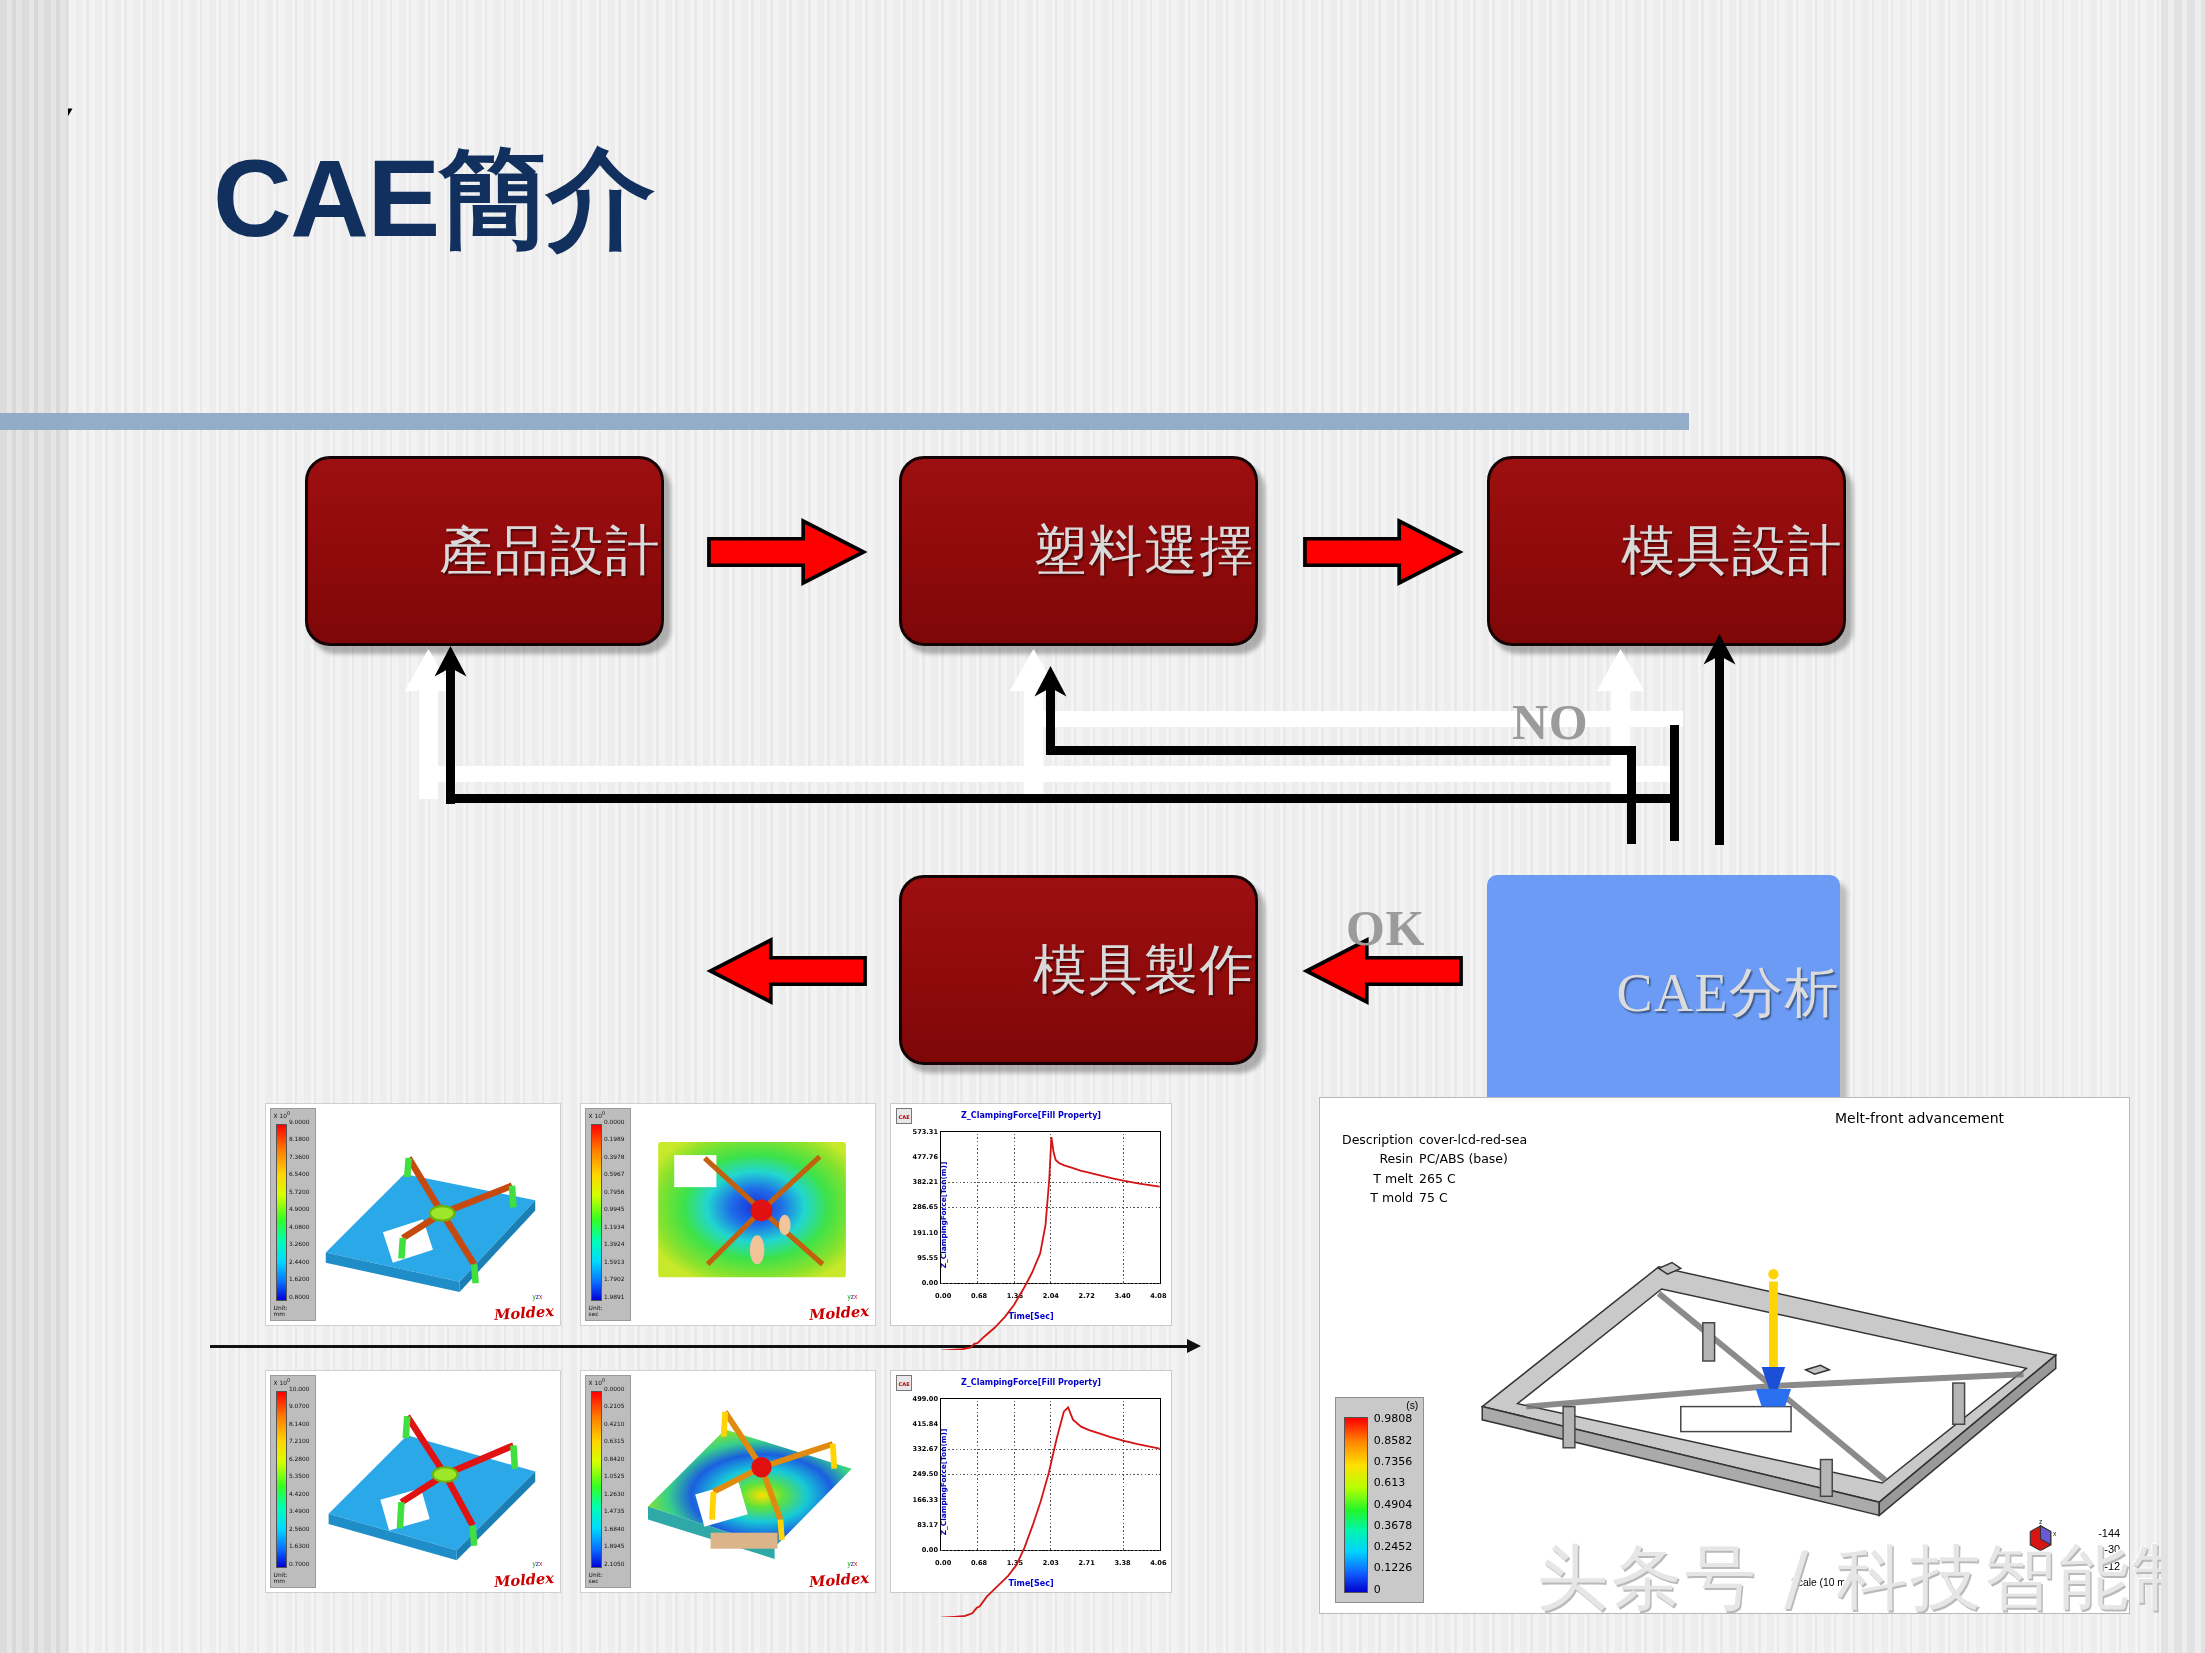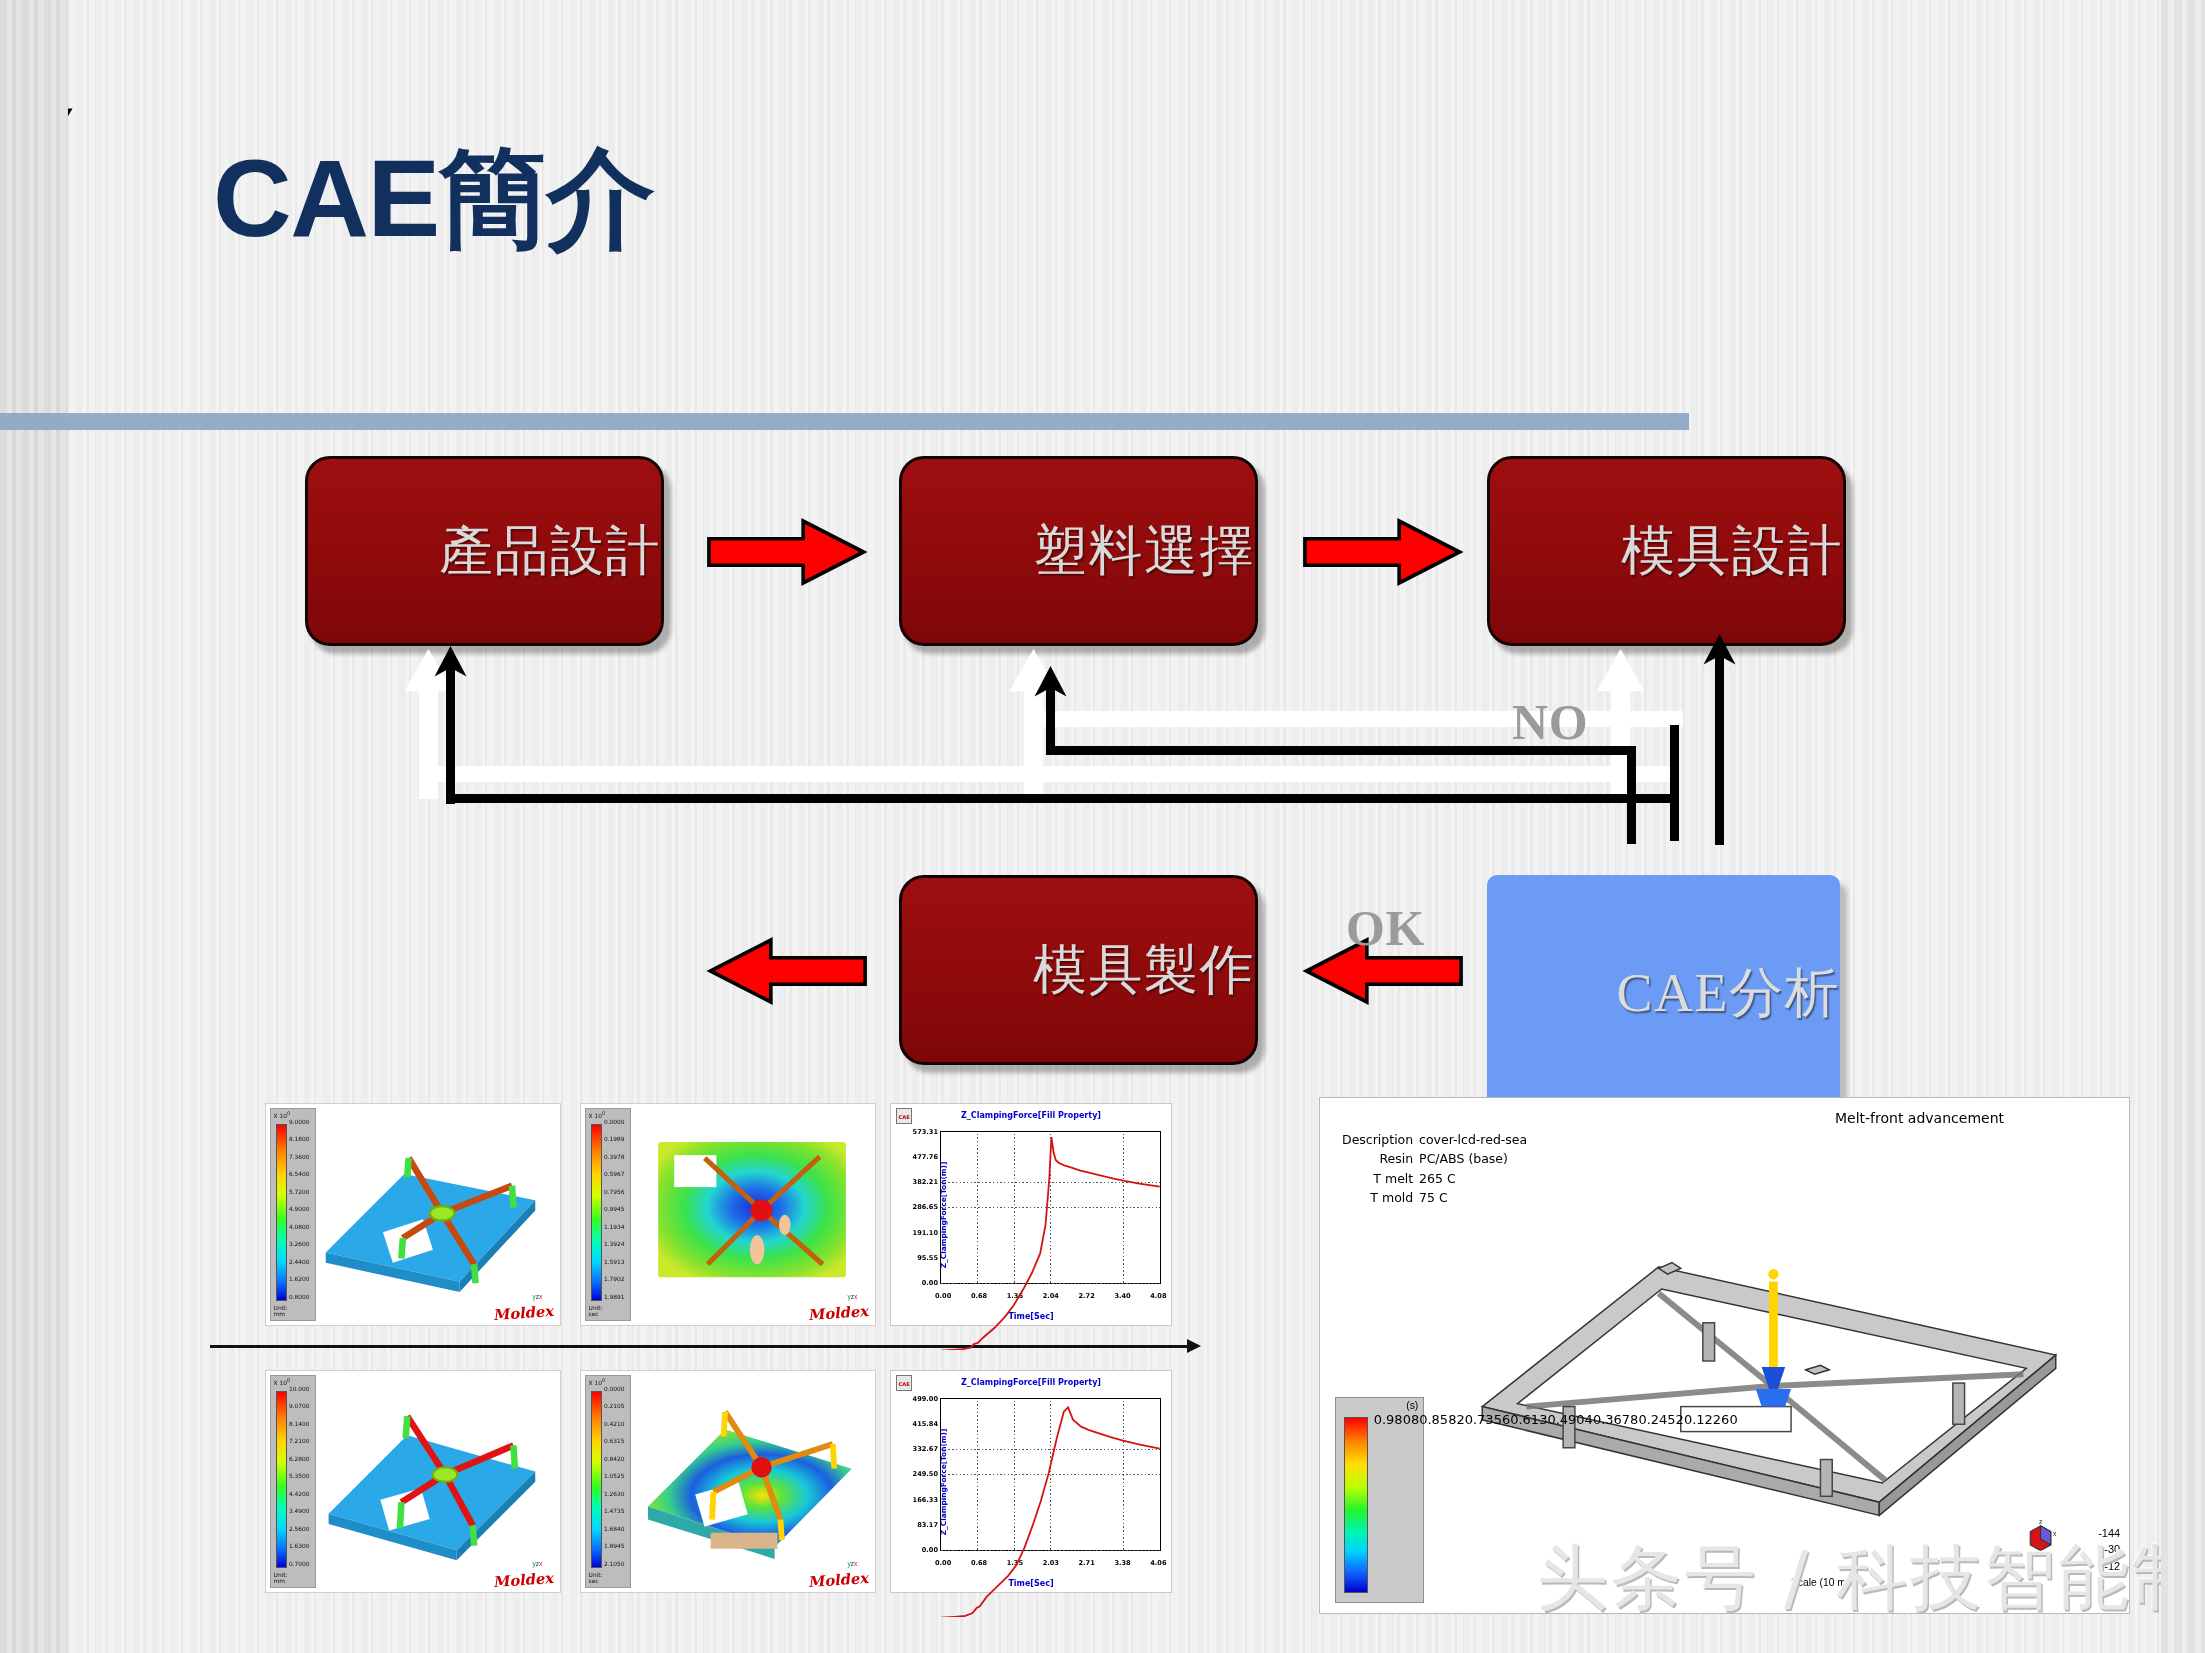--- a/index.html
+++ b/index.html
@@ -206,22 +206,22 @@
   }
   .mf-legend .unit{position:absolute;right:4.4px;top:2.2px;font-size:10.3px;}
   .mf-legend .strip{
     position:absolute;left:8.8px;top:19px;width:22px;bottom:8.8px;
     background:linear-gradient(180deg,#ff0000 0%,#ff8800 14%,#ffe000 27%,
       #b8ff00 40%,#23f52b 53%,#00f5b0 65%,#00d2ff 77%,#1060ff 89%,#0000cc 100%);
     border:0.7px solid #555;
   }
   .mf-legend .vals{
     position:absolute;left:38px;top:14.7px;right:2.9px;bottom:5.9px;
-    display:flex;justify-content:space-between;
-    font-size:13px;font-family:"DejaVu Sans",sans-serif;
+    display:flex;flex-direction:column;justify-content:space-between;
+    font-size:11px;font-family:"DejaVu Sans",sans-serif;
   }
   .mf-scale{position:absolute;left:471px;bottom:25px;font-size:10.3px;}
   .mf-axisnums{
     position:absolute;right:8.8px;bottom:39px;text-align:right;
     font-size:11px;line-height:1.5;
   }
   .mf-triad{position:absolute;right:68px;bottom:53px;font-size:8.8px;}
 
   
   #gallery-progress-line{

